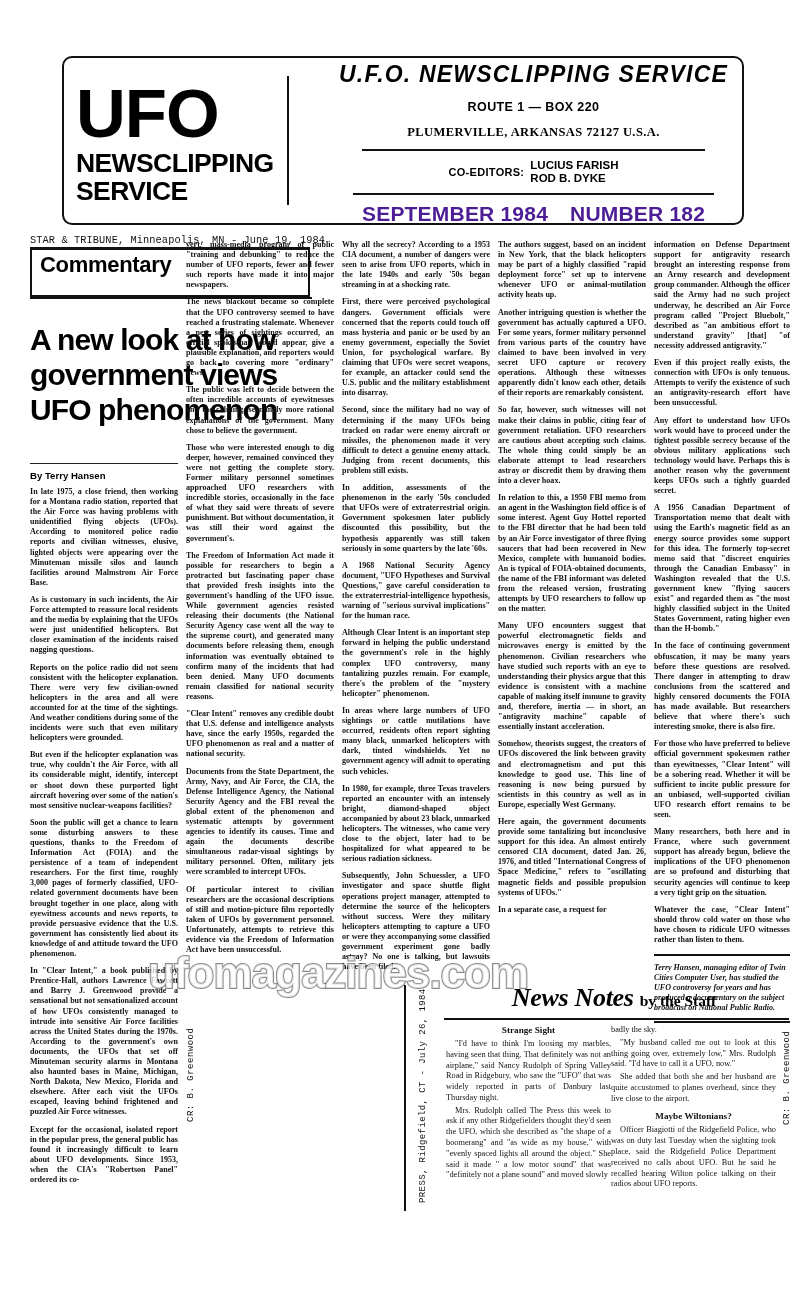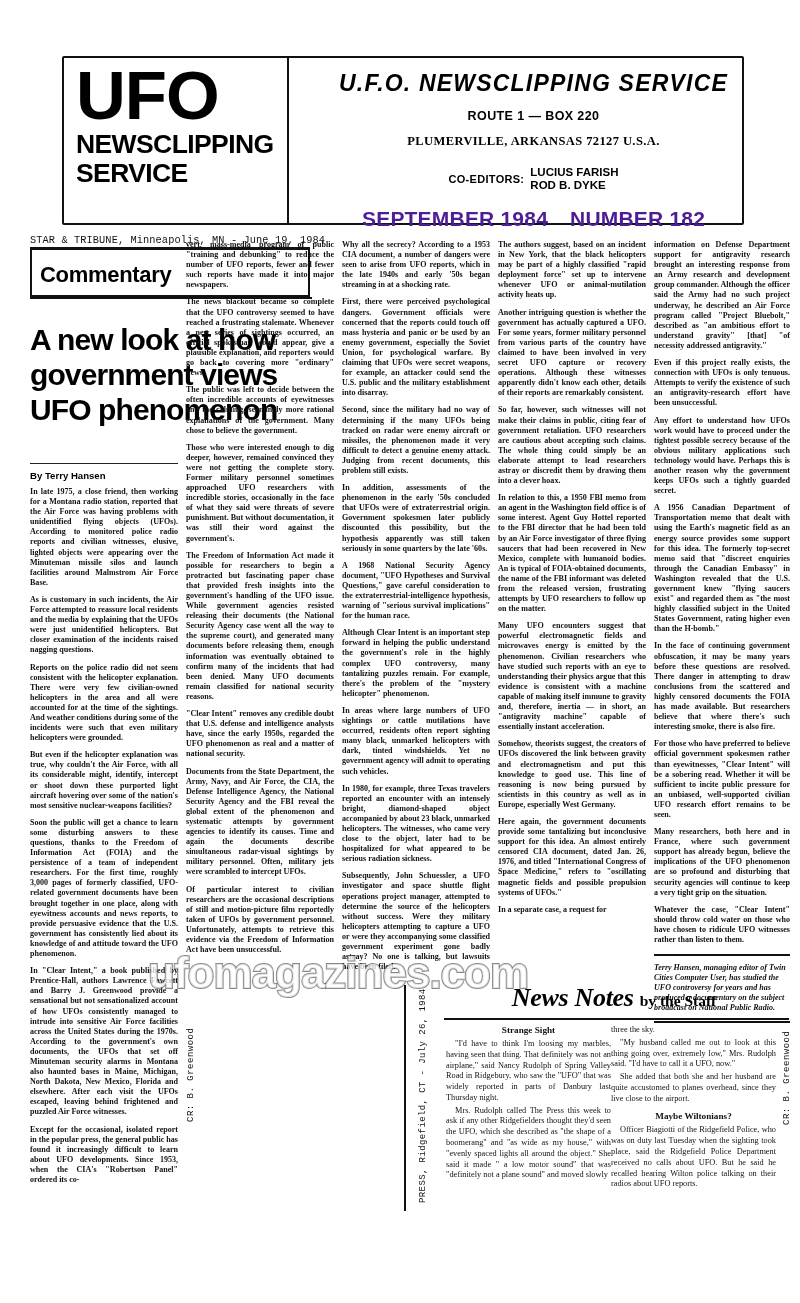--- a/index.html
+++ b/index.html
@@ -4,21 +4,21 @@
 <style>
   html,body{margin:0;padding:0;background:#d8d8d8;}
   body{font-family:"Liberation Serif",serif;}
   .page{
     position:relative;width:800px;height:1303px;margin:0 auto;
     background:#ffffff;overflow:hidden;
   }
   
   .masthead{
     position:absolute;left:62px;top:56px;width:678px;height:165px;
-    border:2px solid #111;border-radius:2px;display:flex;background:#fff;
+    border:2px solid #111;border-radius:10px;display:flex;background:#fff;align-items:center;
   }
   .mh-left{
     width:238px;border-right:2px solid #111;box-sizing:border-box;
     padding:4px 0 0 12px;display:flex;flex-direction:column;justify-content:flex-start;
   }
   .mh-ufo{
     font-family:"Liberation Sans",sans-serif;font-weight:700;
     font-size:69px;line-height:0.92;letter-spacing:-1px;color:#000;
     margin-top:2px;
   }
@@ -66,21 +66,21 @@
     position:absolute;left:30px;top:234px;
     font-family:"Liberation Mono",monospace;font-size:10.3px;color:#111;letter-spacing:0.1px;
   }
   
   .commbox{
     position:absolute;left:30px;top:247px;width:280px;height:50px;
     border:2px solid #111;border-top:3px solid #111;box-sizing:border-box;background:#fff;
   }
   .commbox .label{
     font-family:"Liberation Sans",sans-serif;font-weight:700;font-size:22px;
-    padding:12px 0 0 8px;letter-spacing:-0.3px;color:#000;
+    padding:2px 0 0 8px;letter-spacing:-0.3px;color:#000;
   }
   .comm-underline{position:absolute;left:30px;top:297px;width:282px;height:2px;background:#111;}
 
   
   .headline{
     position:absolute;left:30px;top:322px;width:300px;
     font-family:"Liberation Sans",sans-serif;font-weight:700;font-size:30px;
     line-height:1.17;letter-spacing:-0.9px;color:#000;
   }
   .byline{
@@ -275,21 +275,21 @@
     <div class="nn-cols">
       <div class="nn-col">
         <div class="nn-head first">Strange Sight</div>
         <div>
             <p>"I'd have to think I'm loosing my marbles, having seen that thing. That definitely was not an airplane," said Nancy Rudolph of Spring Valley Road in Ridgebury, who saw the "UFO" that was widely reported in parts of Danbury last Thursday night.</p>
             <p>Mrs. Rudolph called The Press this week to ask if any other Ridgefielders thought they'd seen the UFO, which she described as "the shape of a boomerang" and "as wide as my house," with "evenly spaced lights all around the object." She said it made " a low motor sound" that was "definitely not a plane sound" and moved slowly</p>
           </div>
       </div>
       <div class="nn-col">
         <div>
-            <p style="text-indent: 0px;">three the sky.</p>
+            <p style="text-indent: 0px;">badly the sky.</p>
             <p>"My husband called me out to look at this thing going over, extremely low," Mrs. Rudolph said. "I'd have to call it a UFO, now."</p>
             <p>She added that both she and her husband are quite accustomed to planes overhead, since they live close to the airport.</p>
           </div>
         <div class="nn-head">Maybe Wiltonians?</div>
         <div>
             <p>Officer Biagiotti of the Ridgefield Police, who was on duty last Tuesday when the sighting took place, said the Ridgefield Police Department received no calls about UFO. But he said he recalled hearing Wilton police talking on their radios about UFO reports.</p>
           </div>
       </div>
     </div>
     <div class="nn-vdate">PRESS, Ridgefield, CT - July 26, 1984</div>

